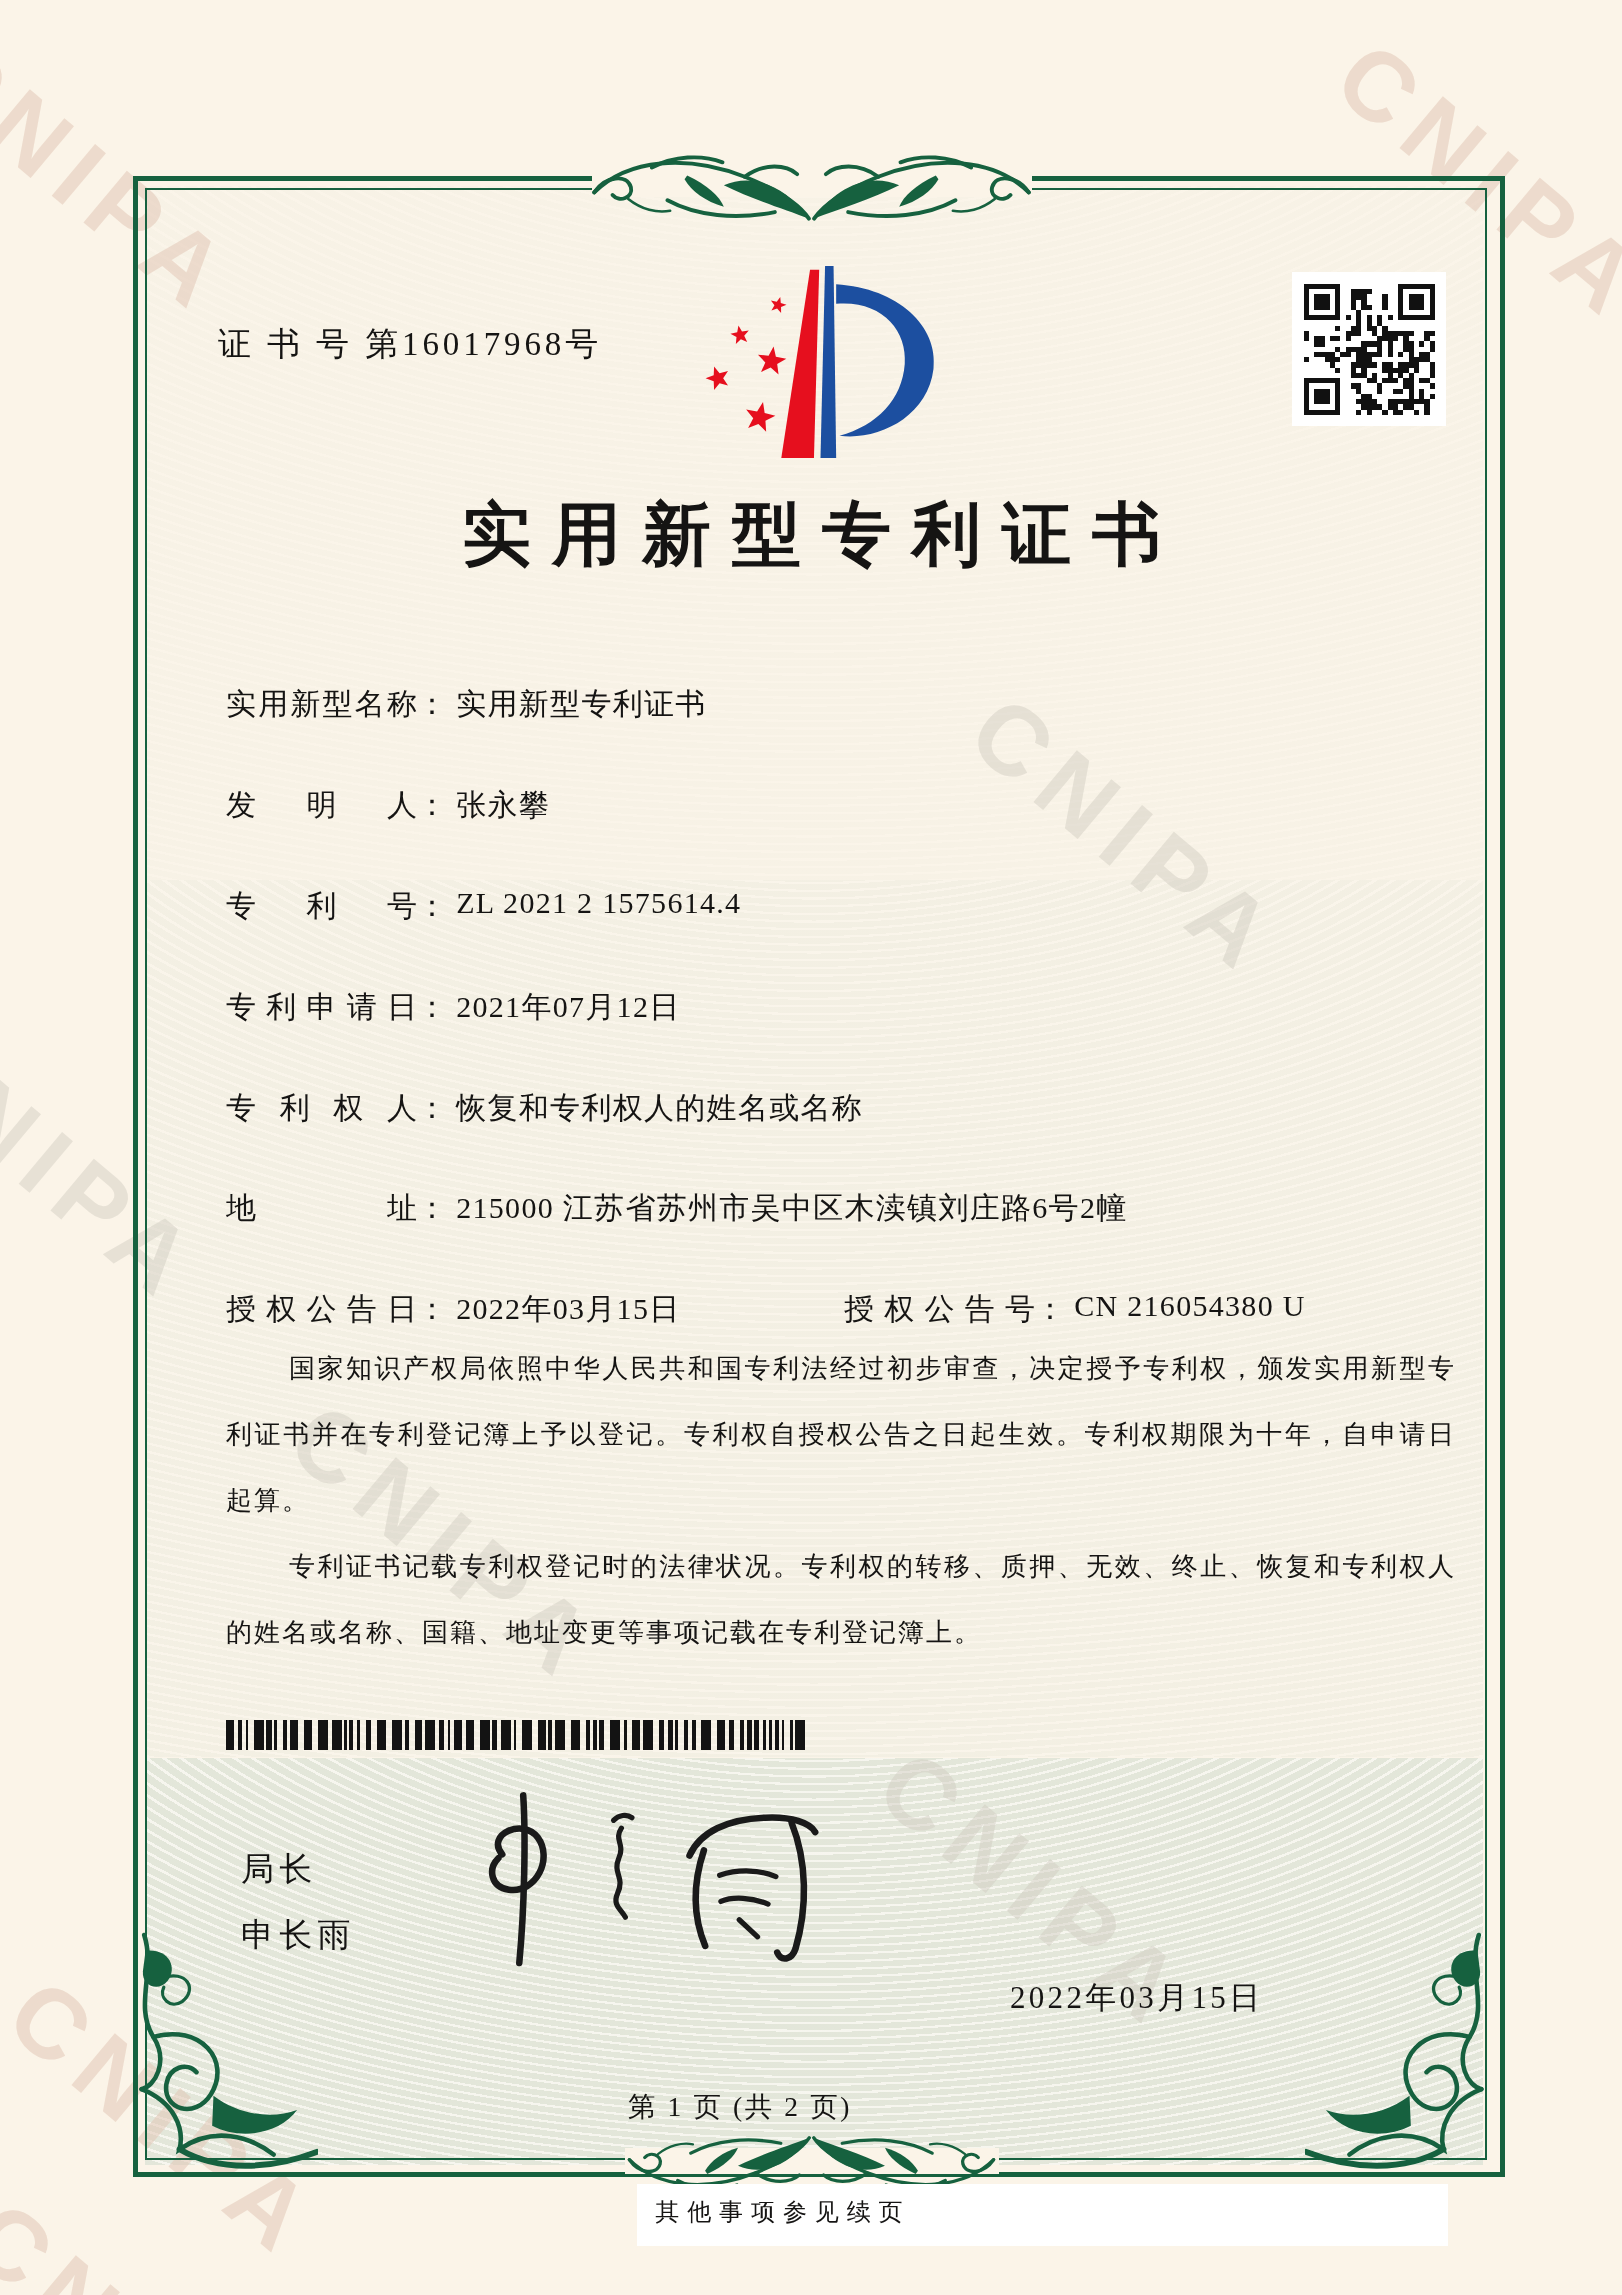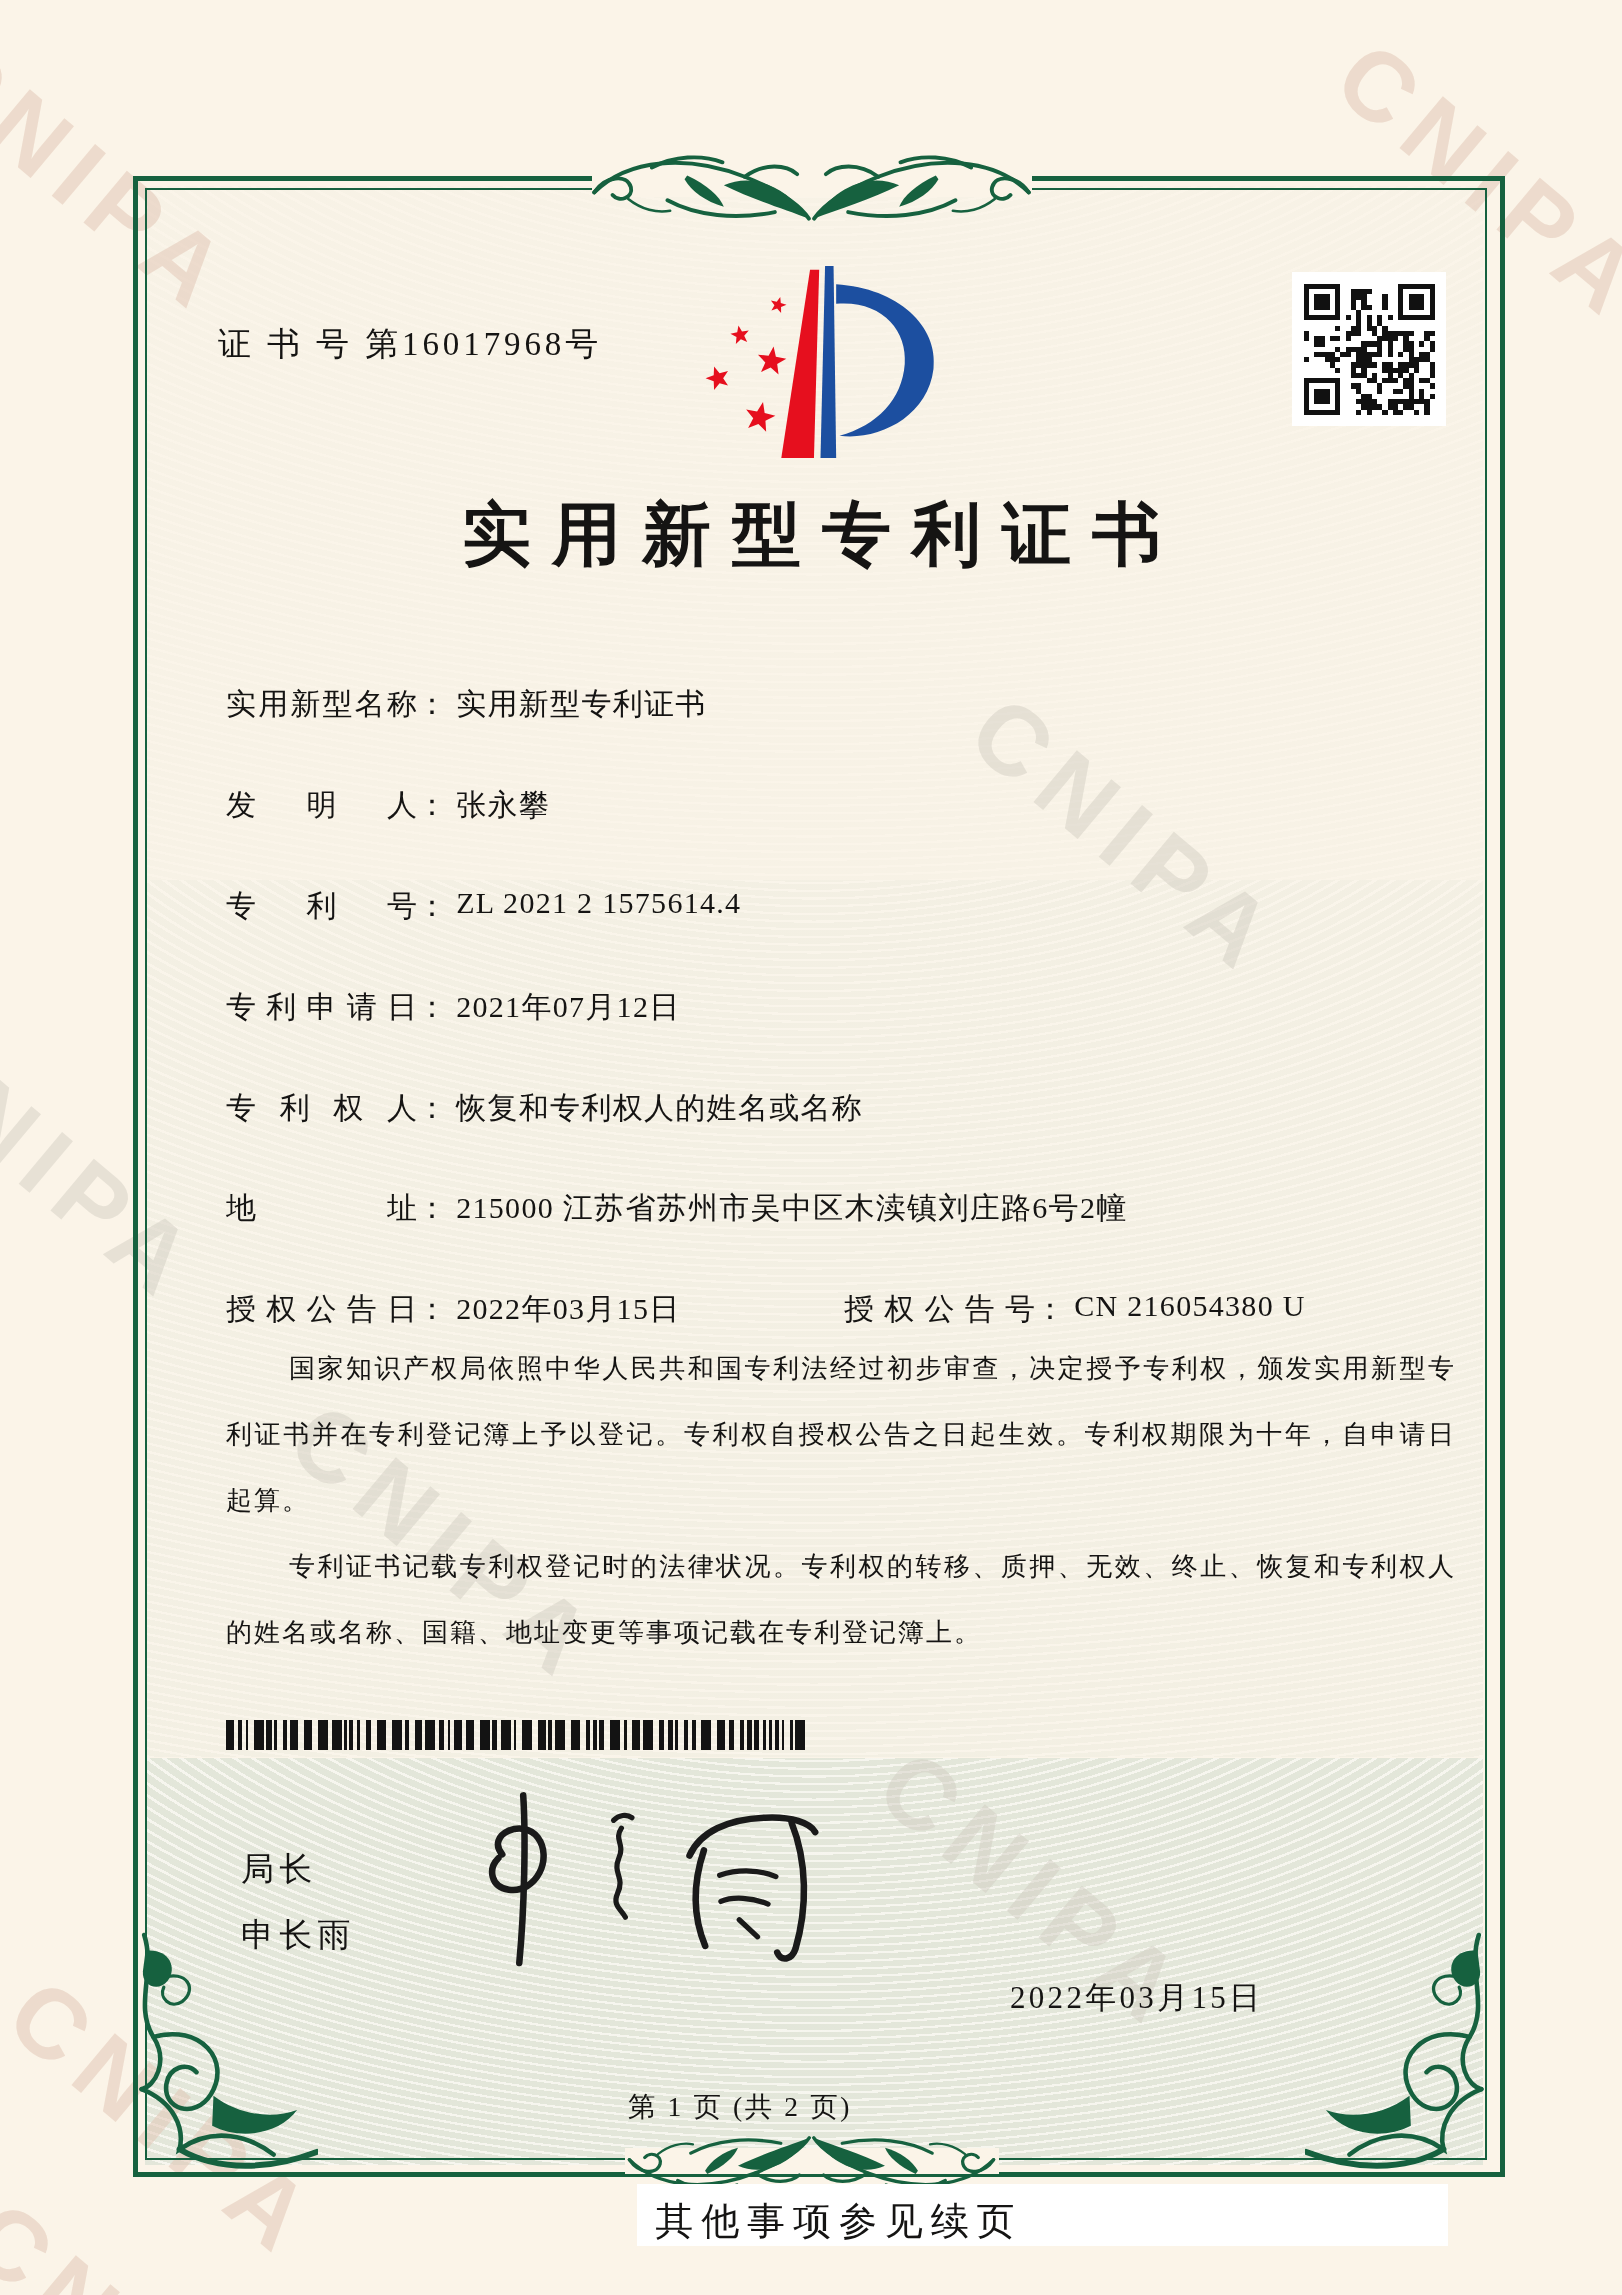--- a/index.html
+++ b/index.html
@@ -69,21 +69,21 @@
     font-family:"Liberation Sans","DejaVu Sans",sans-serif;letter-spacing:5.2px;}
   .officer-name{position:absolute;left:241px;top:1913px;font-size:33px;z-index:5;
     font-family:"Liberation Sans","DejaVu Sans",sans-serif;letter-spacing:5.2px;text-align:center;}
   .signature{position:absolute;left:425px;top:1777px;width:419px;height:190px;z-index:5;}
   .issue-date{position:absolute;left:1010px;top:1977px;font-size:31px;letter-spacing:3.3px;z-index:5;}
 
   
   .page-indicator{position:absolute;left:586px;top:2089px;width:308px;text-align:center;
     font-size:27.5px;letter-spacing:2.6px;z-index:5;}
   .cont-band{position:absolute;left:637px;top:2184px;width:811px;height:62px;background:#fff;z-index:5;}
-  .cont-note{position:absolute;left:18.3px;top:11.8px;font-size:38px;letter-spacing:7.9px;text-align:center;}
+  .cont-note{position:absolute;left:18.3px;top:11.8px;font-size:24px;letter-spacing:7.9px;text-align:center;}
 </style>
 </head>
 <body>
 
 <div class="page">
 
   <div class="waves waves-faint"></div>
   <div class="waves waves-mid"></div>
   <div class="waves waves-strong"></div>
 

